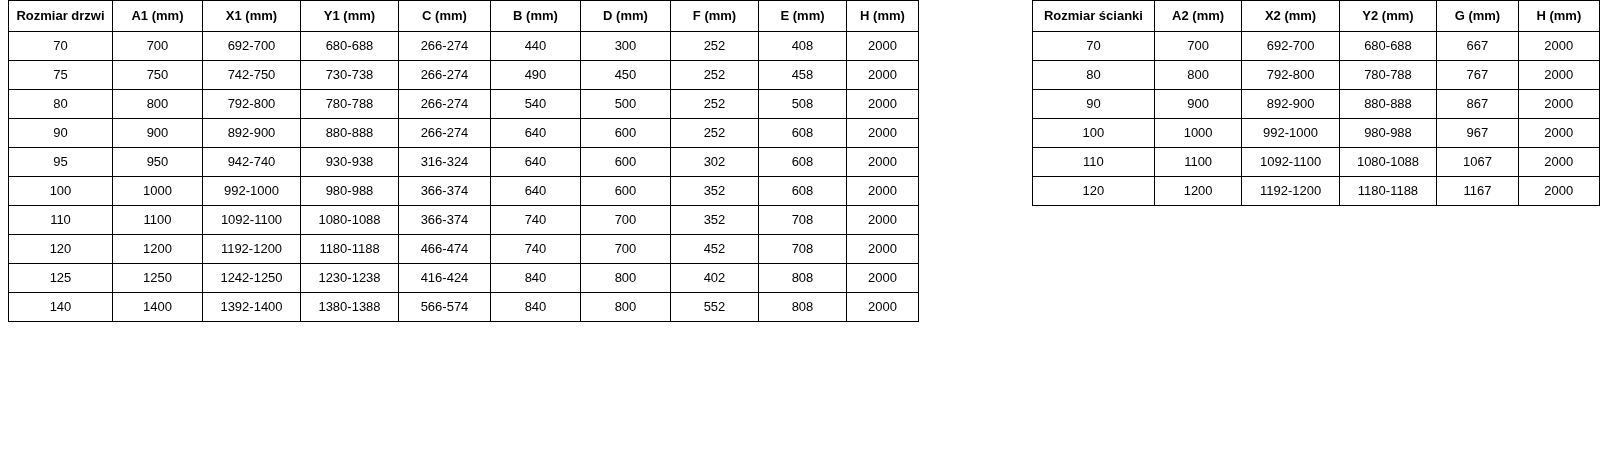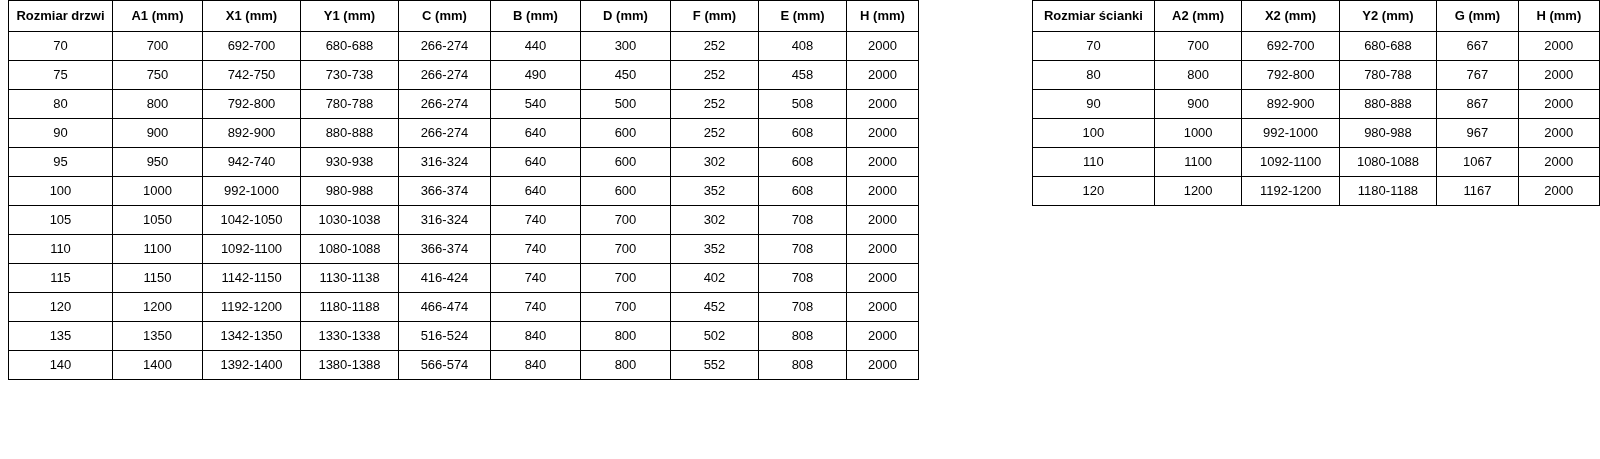--- a/index.html
+++ b/index.html
@@ -167,76 +167,52 @@
             <td>992-1000</td>
             <td>980-988</td>
             <td>366-374</td>
             <td>640</td>
             <td>600</td>
             <td>352</td>
             <td>608</td>
             <td>2000</td>
           </tr>
           <tr>
-            <td>105</td>
-            <td>1050</td>
-            <td>1042-1050</td>
-            <td>1030-1038</td>
-            <td>316-324</td>
-            <td>740</td>
-            <td>700</td>
-            <td>302</td>
-            <td>708</td>
-            <td>2000</td>
-          </tr>
-          <tr>
             <td>110</td>
             <td>1100</td>
             <td>1092-1100</td>
             <td>1080-1088</td>
             <td>366-374</td>
             <td>740</td>
             <td>700</td>
             <td>352</td>
             <td>708</td>
             <td>2000</td>
           </tr>
           <tr>
-            <td>115</td>
-            <td>1150</td>
-            <td>1142-1150</td>
-            <td>1130-1138</td>
-            <td>416-424</td>
-            <td>740</td>
-            <td>700</td>
-            <td>402</td>
-            <td>708</td>
-            <td>2000</td>
-          </tr>
-          <tr>
             <td>120</td>
             <td>1200</td>
             <td>1192-1200</td>
             <td>1180-1188</td>
             <td>466-474</td>
             <td>740</td>
             <td>700</td>
             <td>452</td>
             <td>708</td>
             <td>2000</td>
           </tr>
           <tr>
-            <td>135</td>
-            <td>1350</td>
-            <td>1342-1350</td>
-            <td>1330-1338</td>
-            <td>516-524</td>
+            <td>125</td>
+            <td>1250</td>
+            <td>1242-1250</td>
+            <td>1230-1238</td>
+            <td>416-424</td>
             <td>840</td>
             <td>800</td>
-            <td>502</td>
+            <td>402</td>
             <td>808</td>
             <td>2000</td>
           </tr>
           <tr>
             <td>140</td>
             <td>1400</td>
             <td>1392-1400</td>
             <td>1380-1388</td>
             <td>566-574</td>
             <td>840</td>

